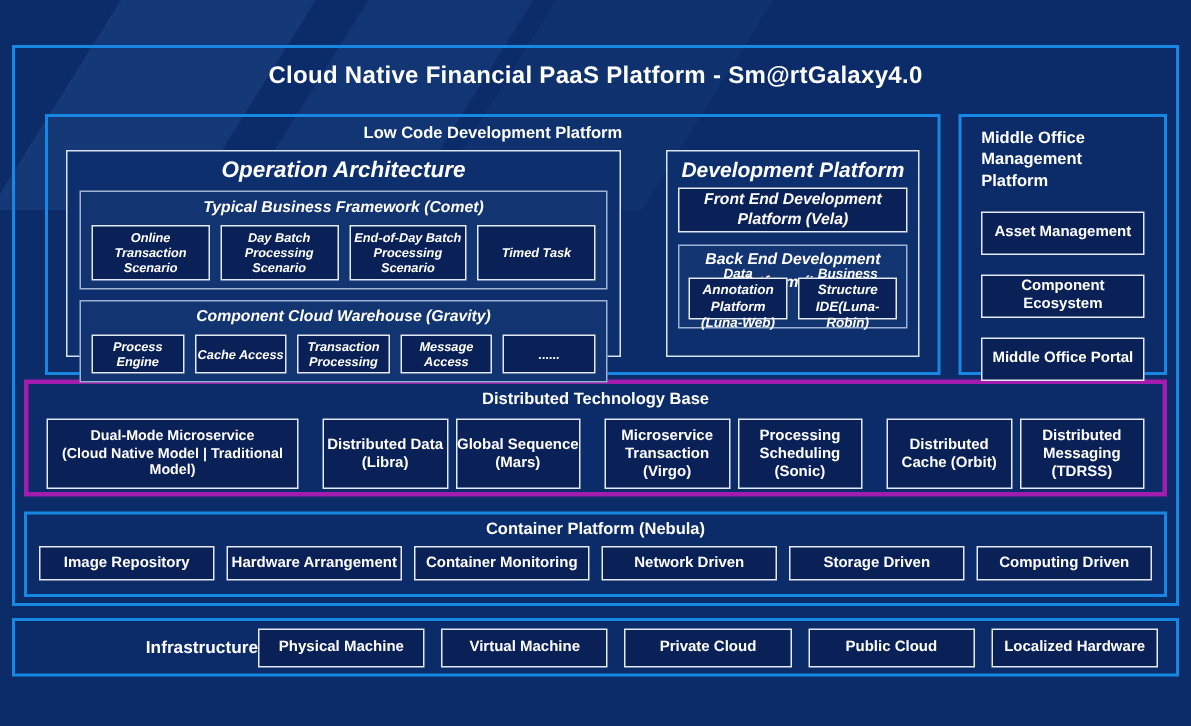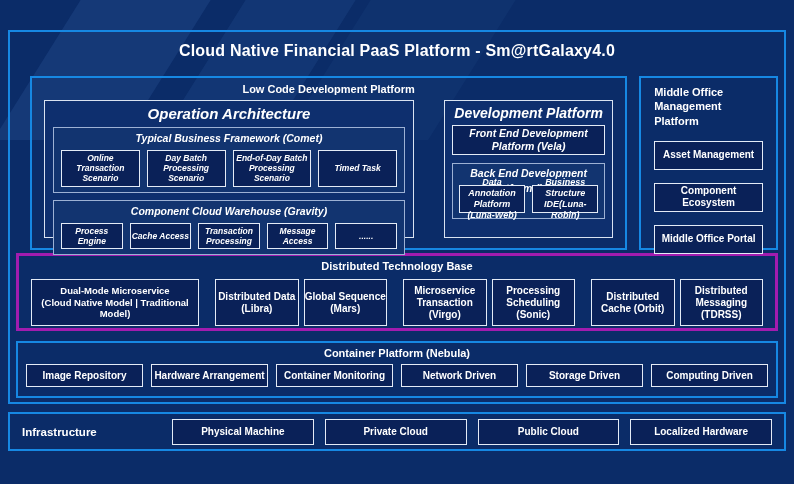--- a/index.html
+++ b/index.html
@@ -71,21 +71,21 @@
   .dist-col { flex:1; display:flex; flex-direction:row; gap:5px; }
   .dist-item { flex:1; font-size:10px; }
 
   
   .cp { margin:10px 6px 0 6px; height:57px; border:2px solid #1688e3; }
   .cp .sec-label { padding-top:4px; }
   .cp-row { margin-top:5px; padding:0 8px; gap:8px; }
   .cp-row .leaf { flex:1; height:23px; font-size:10px; }
 
   
-  .infra-label { width:150px; text-align:left; font-size:11.5px; font-weight:700; }
+  .infra-label { width:150px; text-align:right; font-size:11.5px; font-weight:700; }
   .infra-boxes { flex:1; display:flex; gap:11px; }
   .infra-boxes .leaf { flex:1; height:26px; font-size:10px; }
 </style>
 </head>
 <body>
 
 <div class="page">
 
   <div class="decor decor-1"></div>
   <div class="decor decor-2"></div>
@@ -185,19 +185,20 @@
         <div class="leaf">Computing Driven</div>
       </div>
     </div>
 
   </div>
 
   <div class="infra">
     <div class="infra-label">Infrastructure</div>
     <div class="infra-boxes">
       <div class="leaf">Physical Machine</div>
+      <div class="leaf">Virtual Machine</div>
       <div class="leaf">Private Cloud</div>
       <div class="leaf">Public Cloud</div>
       <div class="leaf">Localized Hardware</div>
     </div>
   </div>
 
 </div>
 
 </body></html>

